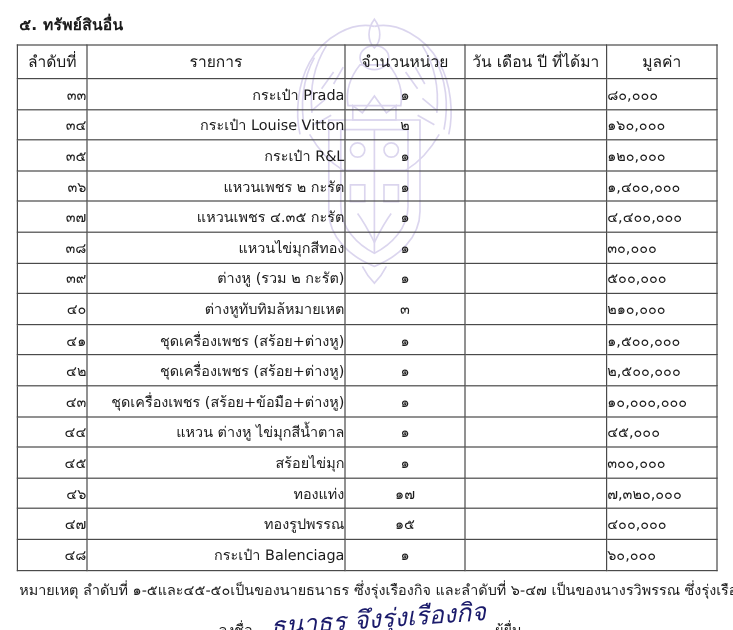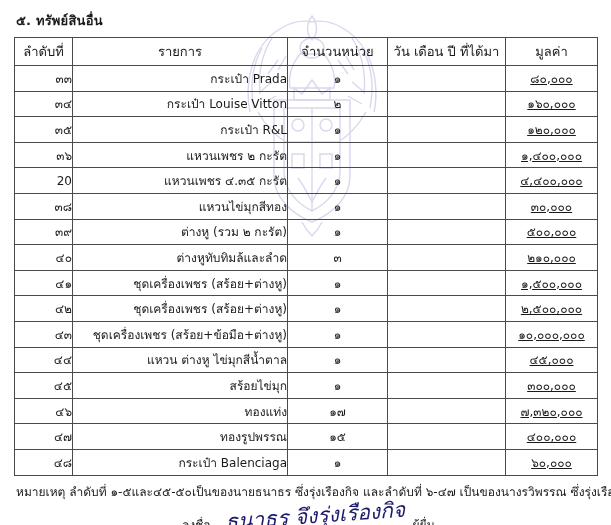--- a/index.html
+++ b/index.html
@@ -63,21 +63,21 @@
   col.c-no    { width: 58px; }
   col.c-item  { width: 215px; }
   col.c-qty   { width: 100px; }
   col.c-date  { width: 118px; }
   col.c-value { width: 92px; }
 
   td.no    { text-align: right; }
   td.item  { text-align: right; padding-left: 10px; }
   td.qty   { text-align: center; }
   td.date  { text-align: center; }
-  td.value { text-align: center; padding-right: 9px; text-decoration: underline; }
+  td.value { text-align: left; padding-right: 9px; }
 
   .note {
     position: relative;
     z-index: 10;
     font-size: 12px;
     margin-top: 6px;
     margin-left: 2px;
     white-space: nowrap;
   }
   .sign-row {
@@ -193,21 +193,21 @@
         <td class="value">๑๒๐,๐๐๐</td>
       </tr>
       <tr>
         <td class="no">๓๖</td>
         <td class="item">แหวนเพชร ๒ กะรัต</td>
         <td class="qty">๑</td>
         <td class="date"></td>
         <td class="value">๑,๔๐๐,๐๐๐</td>
       </tr>
       <tr>
-        <td class="no">20</td>
+        <td class="no">๓๗</td>
         <td class="item">แหวนเพชร ๔.๓๕ กะรัต</td>
         <td class="qty">๑</td>
         <td class="date"></td>
         <td class="value">๔,๔๐๐,๐๐๐</td>
       </tr>
       <tr>
         <td class="no">๓๘</td>
         <td class="item">แหวนไข่มุกสีทอง</td>
         <td class="qty">๑</td>
         <td class="date"></td>
@@ -215,21 +215,21 @@
       </tr>
       <tr>
         <td class="no">๓๙</td>
         <td class="item">ต่างหู (รวม ๒ กะรัต)</td>
         <td class="qty">๑</td>
         <td class="date"></td>
         <td class="value">๕๐๐,๐๐๐</td>
       </tr>
       <tr>
         <td class="no">๔๐</td>
-        <td class="item">ต่างหูทับทิมล้และลำด</td>
+        <td class="item">ต่างหูทับทิมล้หมายเหต</td>
         <td class="qty">๓</td>
         <td class="date"></td>
         <td class="value">๒๑๐,๐๐๐</td>
       </tr>
       <tr>
         <td class="no">๔๑</td>
         <td class="item">ชุดเครื่องเพชร (สร้อย+ต่างหู)</td>
         <td class="qty">๑</td>
         <td class="date"></td>
         <td class="value">๑,๕๐๐,๐๐๐</td>

